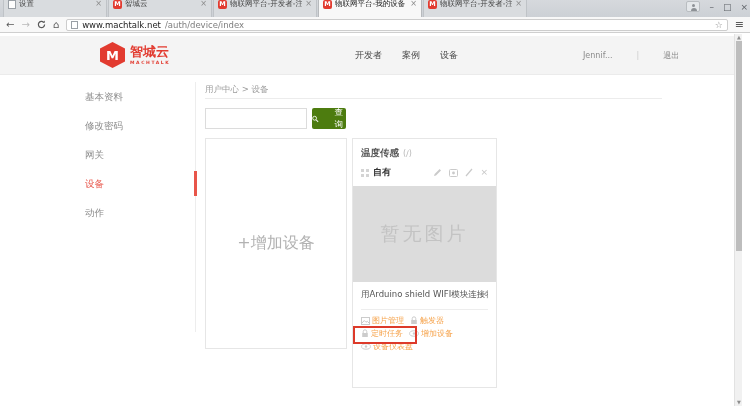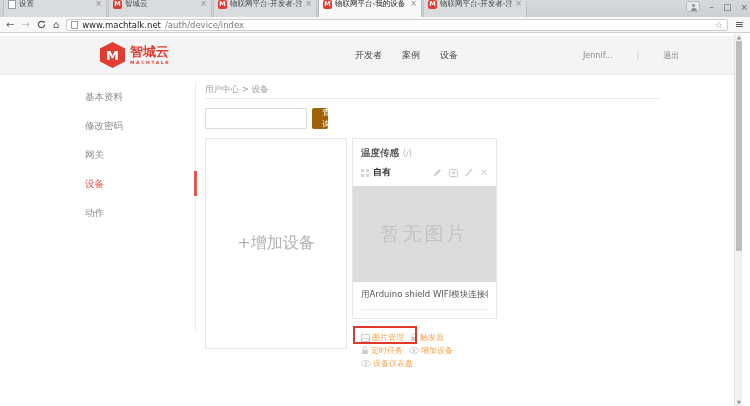--- a/index.html
+++ b/index.html
@@ -58,43 +58,43 @@
   .sidebar { position:absolute; left:85px; top:48px; width:111px; height:250px; border-right:1px solid #ededed; }
   .side-item { height:29px; line-height:29px; font-size:9.5px; color:#8c8c8c; position:relative; }
   .side-item.active { color:#e8554a; }
   .side-item.active::after { content:""; position:absolute; right:-2px; top:2px; bottom:2px; width:3px; background:#e8554a; }
 
   .breadcrumb { position:absolute; left:205px; top:50px; font-size:8.5px; color:#9a9a9a; }
   .bc-rule { position:absolute; left:205px; top:64px; width:457px; height:1px; background:#ececec; }
 
   .search-input { position:absolute; left:205px; top:74px; width:102px; height:21px;
     border:1px solid #dcdcdc; background:#fff; font-size:9px; padding:0 4px; }
-  .search-btn { position:absolute; left:312px; top:74px; width:16px; height:21px; background:#a16207;
+  .search-btn { position:absolute; left:312px; top:74px; width:34px; height:21px; background:#4d7c0f;
     border:none; border-radius:2px; color:#fff; font-size:8.5px; display:flex; align-items:center;
     justify-content:center; gap:13px; }
 
   .add-card { position:absolute; left:205px; top:104px; width:142px; height:211px;
     border:1px solid #e6e6e6; background:#fff; display:flex; align-items:center; justify-content:center; }
   .add-card span { color:#b2b2b2; font-size:16px; }
 
-  .dev-card { position:absolute; left:352px; top:104px; width:145px; height:181px;
+  .dev-card { position:absolute; left:352px; top:104px; width:145px; height:250px;
     border:1px solid #e6e6e6; background:#fff; padding:8px 8px 2px 8px; }
   .dev-title-row { display:flex; align-items:center; gap:4px; }
   .dev-title { font-size:9.5px; font-weight:bold; color:#555; }
   .dev-status { font-size:8px; color:#b8b8b8; }
   .dev-own-row { display:flex; align-items:center; gap:4px; margin-top:6px; }
   .own-label { font-size:9px; font-weight:bold; color:#333; }
   .dev-actions { margin-left:auto; display:flex; align-items:center; gap:7px; }
   .act-x { font-size:9px; color:#c6c6c6; line-height:9px; }
   .dev-img { margin:7px -8px 0 -8px; height:96px; background:#dcdcdc; display:flex;
     align-items:center; justify-content:center; }
   .dev-img span { color:#c3c3c3; font-size:19px; letter-spacing:3px; }
   .dev-desc { margin-top:7px; font-size:8.5px; color:#555; white-space:nowrap; overflow:hidden; }
   .dev-divider { margin-top:8px; border-top:1px solid #ededed; }
-  .dev-links { margin-top:22px; display:flex; flex-wrap:wrap; column-gap:6px; row-gap:2px; }
+  .dev-links { margin-top:5px; display:flex; flex-wrap:wrap; column-gap:6px; row-gap:2px; }
   .dev-link { display:flex; align-items:center; gap:2px; font-size:8px; color:#f6a44e; white-space:nowrap; }
 
   .annotation-box { position:absolute; left:353px; top:292px; width:64px; height:18px;
     border:2px solid #dd3a2a; pointer-events:none; }
 
   
   .scrollbar { position:absolute; right:0; top:0; width:8px; height:372px; background:#f1f1f1;
     border-left:1px solid #e2e2e2; }
   .sb-arrow { position:absolute; left:0; width:8px; font-size:5px; color:#8d8d8d; text-align:center; line-height:7px; }
   .sb-up { top:0; } .sb-down { bottom:0; }

